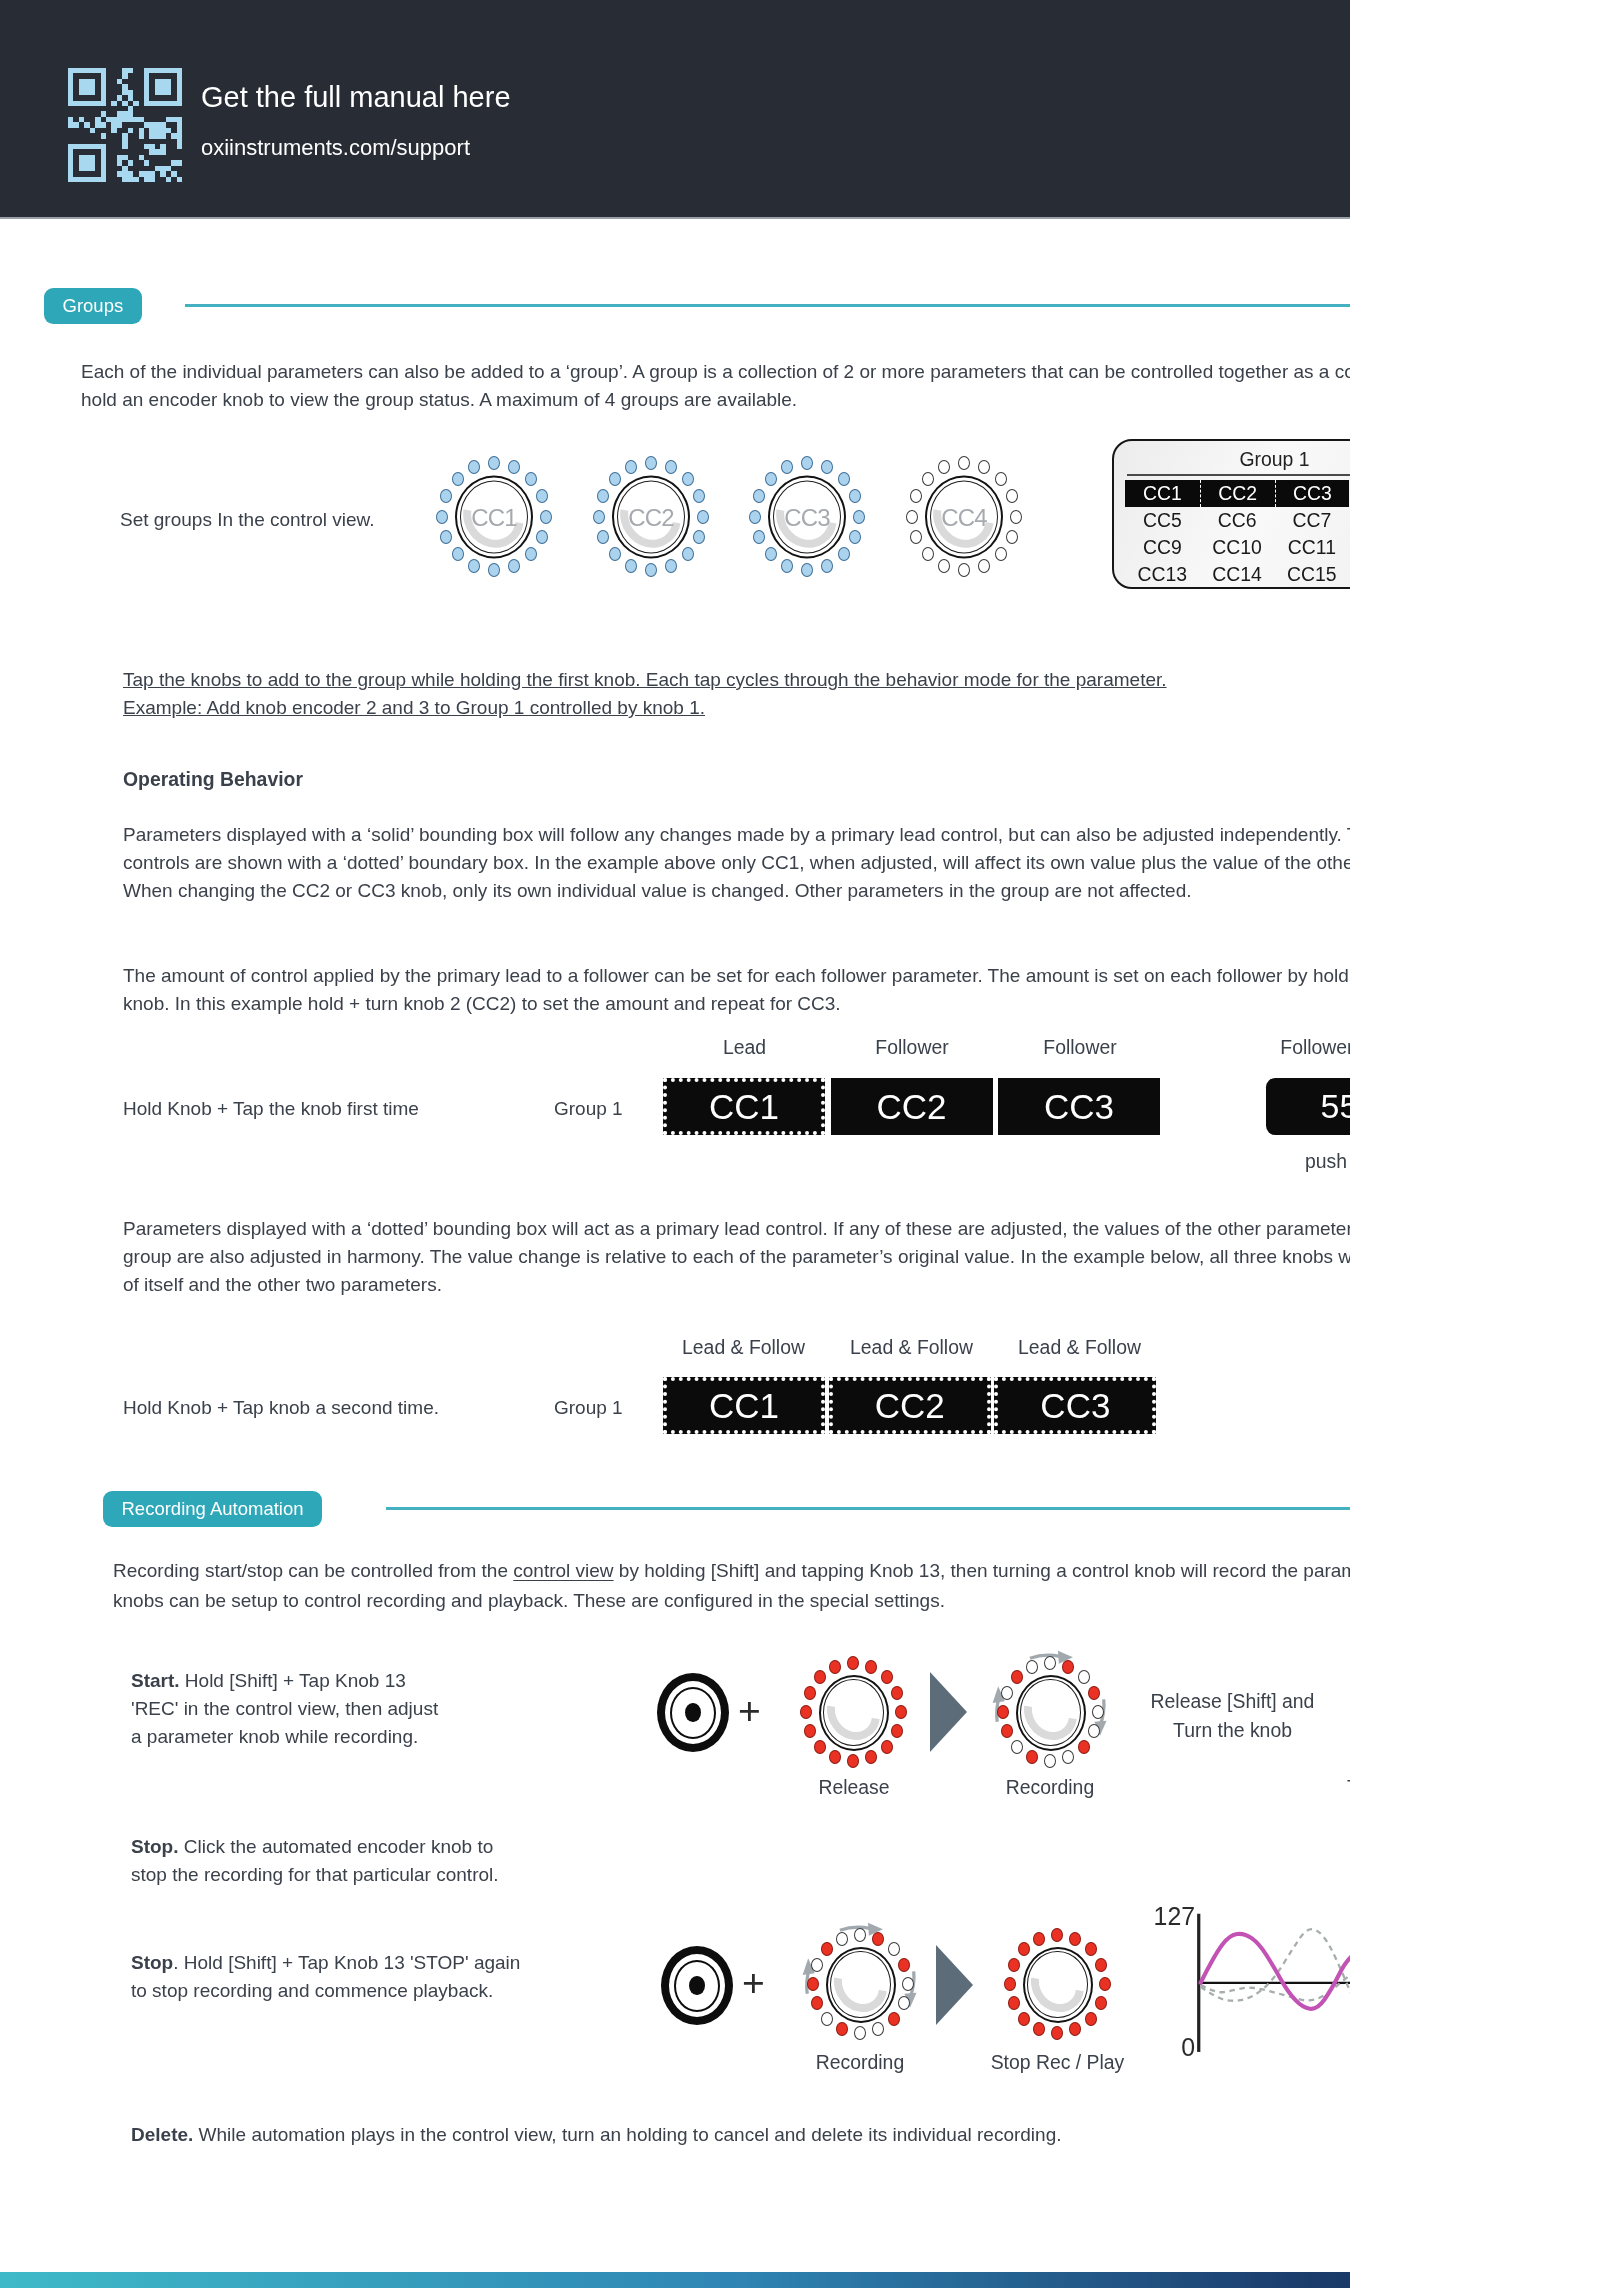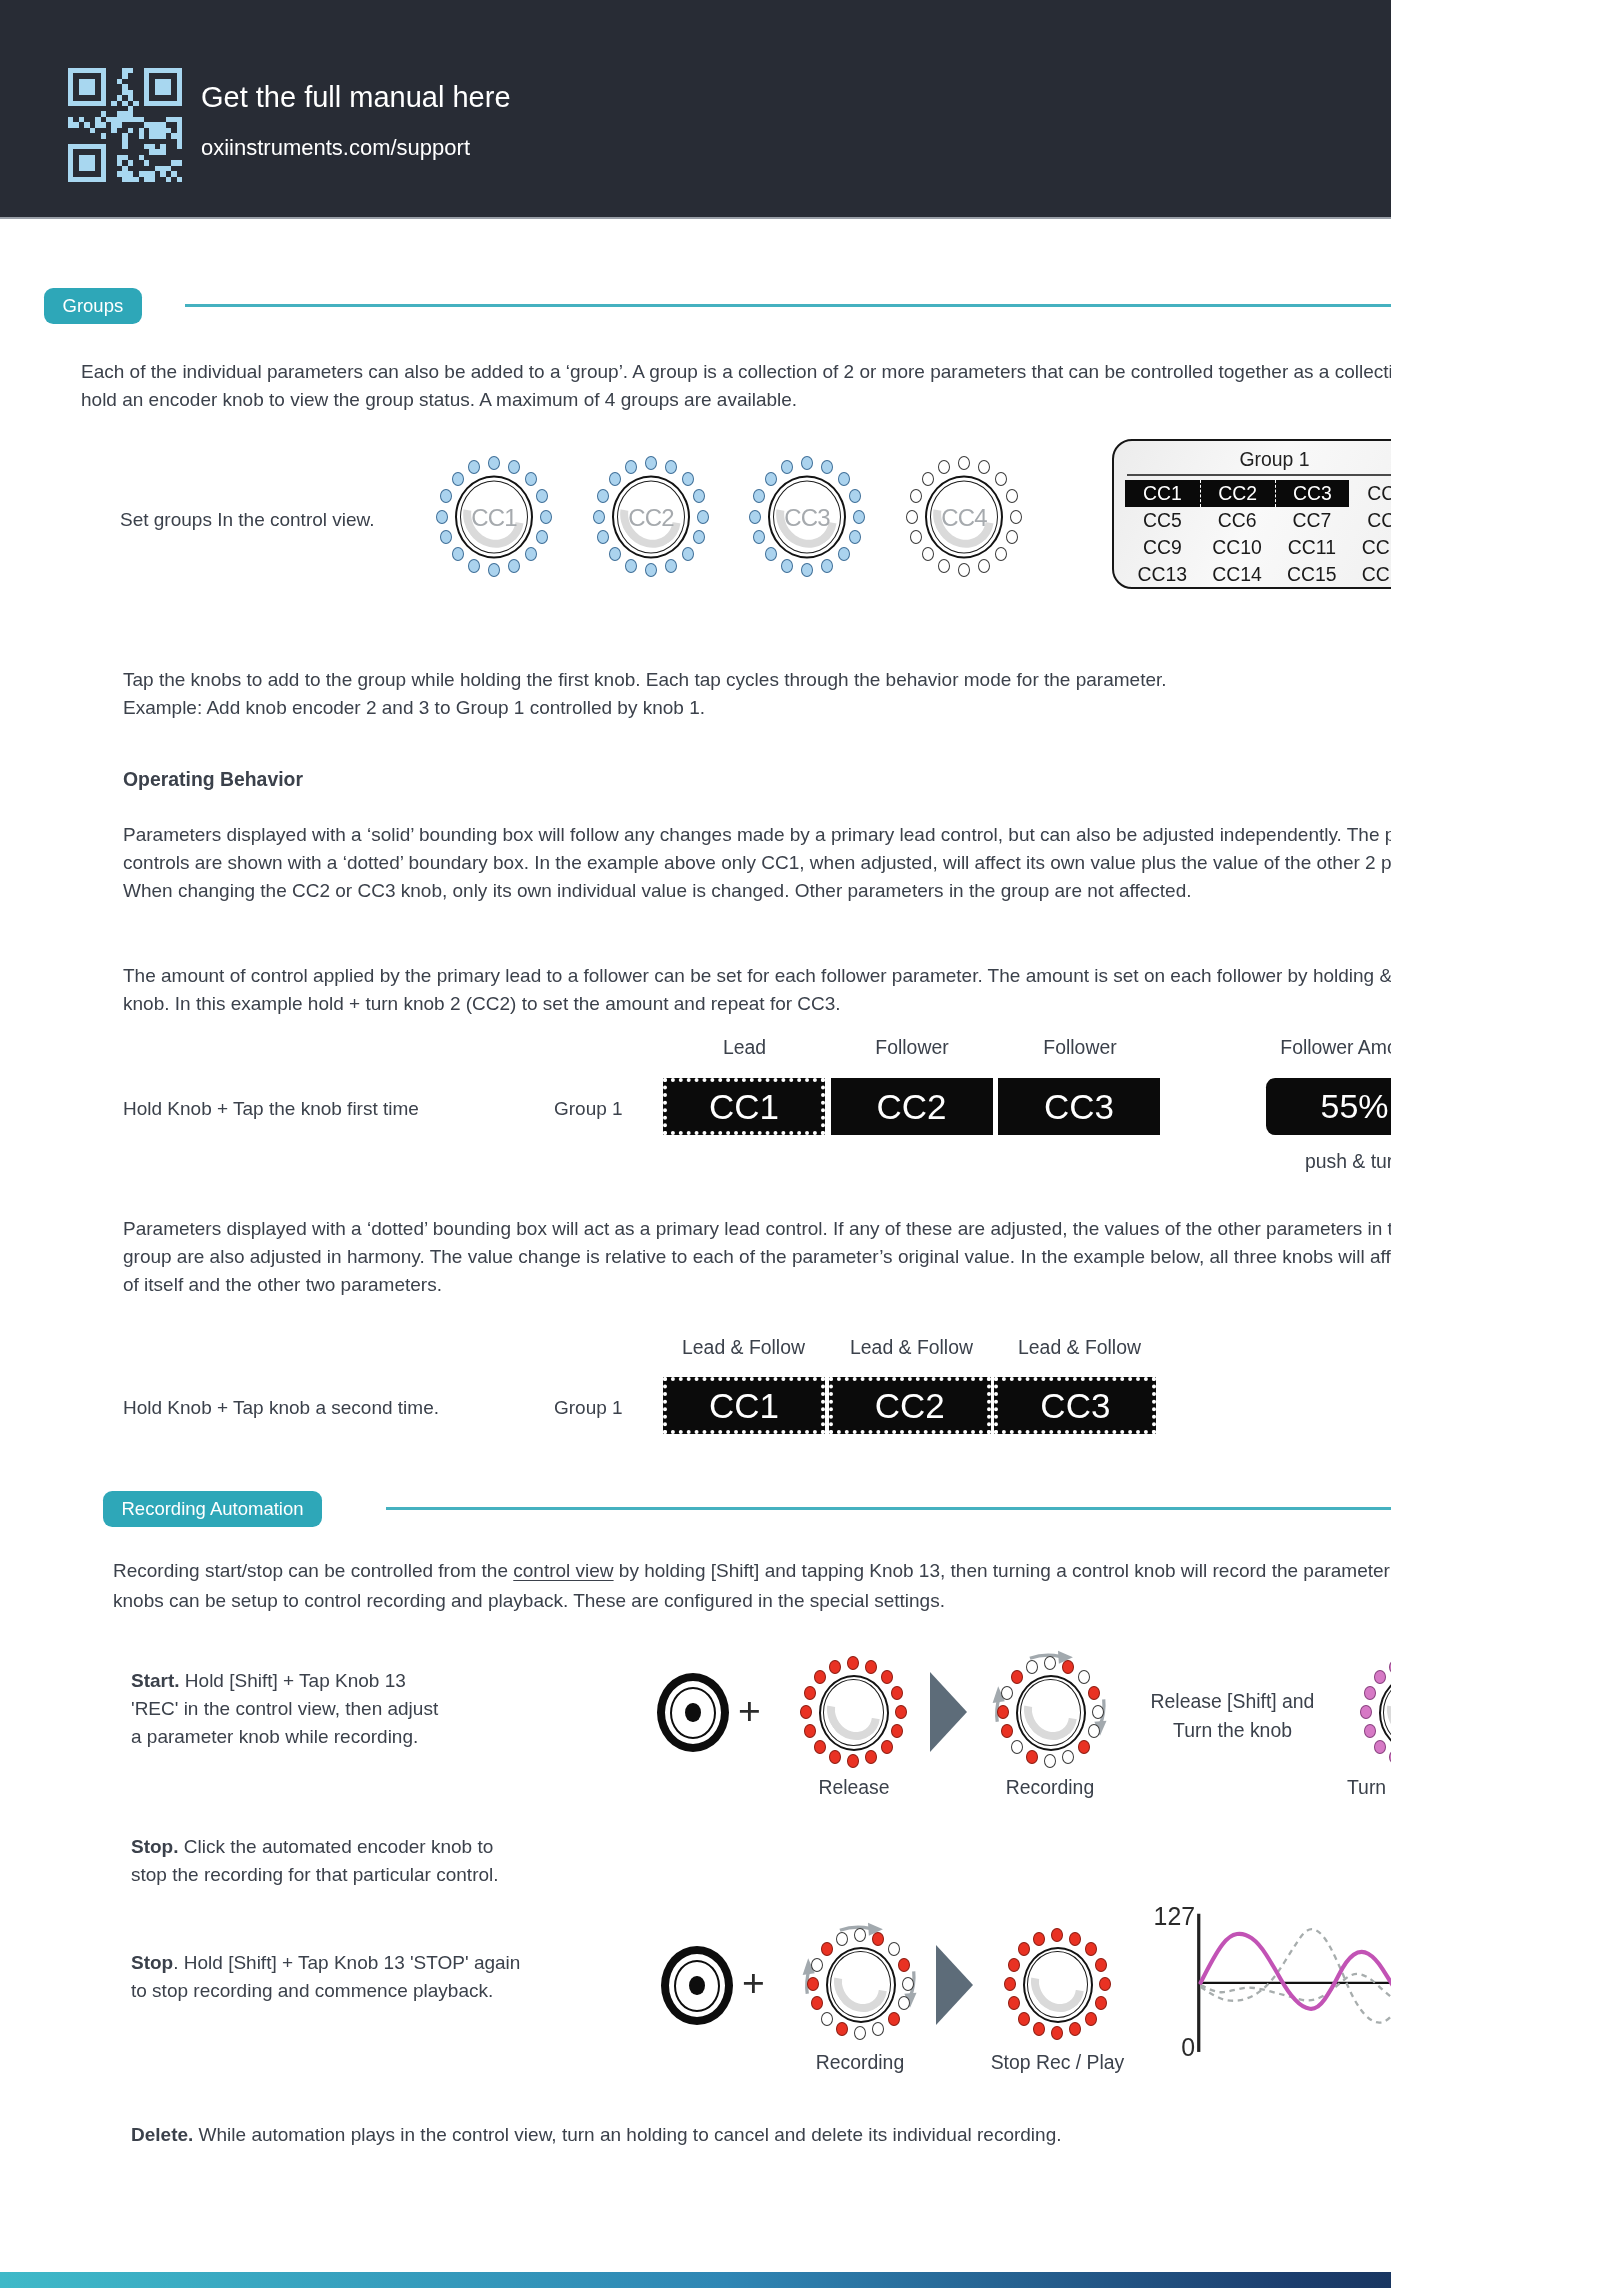--- a/index.html
+++ b/index.html
@@ -1,17 +1,17 @@
 <!DOCTYPE html>
 <html style="--header-bg: #282c35; --accent-teal: #2ea7b8; --qr-blue: #a8d7f0; --text: #3b414b; --led-red: #e93223; --led-pink: #d679c5; --led-blue: #abd3ee; --curve-magenta: #c253b5; --box-black: #0b0b0b;font-size:14.8px"><head>
 <meta charset="utf-8">
 <style>
   html,body{margin:0;padding:0;background:#ffffff;}
   .page{position:relative;width:1350px;height:2289px;background:#fff;overflow:hidden;
-        font-family:"Liberation Sans", sans-serif;color:var(--text,#3b414b);padding-left:41px;}
+        font-family:"Liberation Sans", sans-serif;color:var(--text,#3b414b);}
   
   .hdr{position:absolute;left:0;top:0;width:1613px;height:217px;background:var(--header-bg,#282c35);
        border-bottom:2.8px solid #9aa0a8;}
   .qr{position:absolute;left:68px;top:68px;width:114px;height:114px;}
   .hdr-title{position:absolute;left:201px;top:81px;font-size:29px;color:#fff;}
   .hdr-url{position:absolute;left:201px;top:135px;font-size:22px;color:#fff;}
   .hdr-social{position:absolute;left:984px;top:100px;font-size:18.5px;line-height:30px;color:#fff;}
   
   .badge{position:absolute;background:var(--accent-teal,#2ea7b8);color:#fff;font-size:18.5px;
          padding:6.5px 18.5px 7.4px 18.5px;border-radius:9.2px;}
@@ -401,21 +401,21 @@
         <div class="gcell">CC10</div>
         <div class="gcell">CC11</div>
         <div class="gcell">CC12</div>
         <div class="gcell">CC13</div>
         <div class="gcell">CC14</div>
         <div class="gcell">CC15</div>
         <div class="gcell">CC16</div>
       </div>
   </div>
 
-  <div class="p" style="left:123px;top:666px;width:1384px;">
+  <div class="p" style="left:123px;top:666px;width:1384px;text-decoration:underline;">
     <div>Tap the knobs to add to the group while holding the first knob. Each tap cycles through the behavior mode for the parameter.</div>
     <div>Example: Add knob encoder 2 and 3 to Group 1 controlled by knob 1.</div>
   </div>
 
   <div class="h" style="left:123px;top:768px;">Operating Behavior</div>
 
   <div class="p" style="left:123px;top:821px;width:1389px;">Parameters displayed with a ‘solid’ bounding box will follow any changes made by a primary lead control, but can also be adjusted independently. The primary lead controls are shown with a ‘dotted’ boundary box.  In the example above only CC1, when adjusted, will affect its own value plus the value of the other 2 parameters. When changing the CC2 or CC3 knob, only its own individual value is changed. Other parameters in the group are not affected.</div>
 
   <div class="p" style="left:123px;top:962px;width:1389px;">The amount of control applied by the primary lead to a follower can be set for each follower parameter. The amount is set on each follower by holding &amp; turning its knob. In this example hold + turn knob 2 (CC2) to set the amount and repeat for CC3.</div>
 

